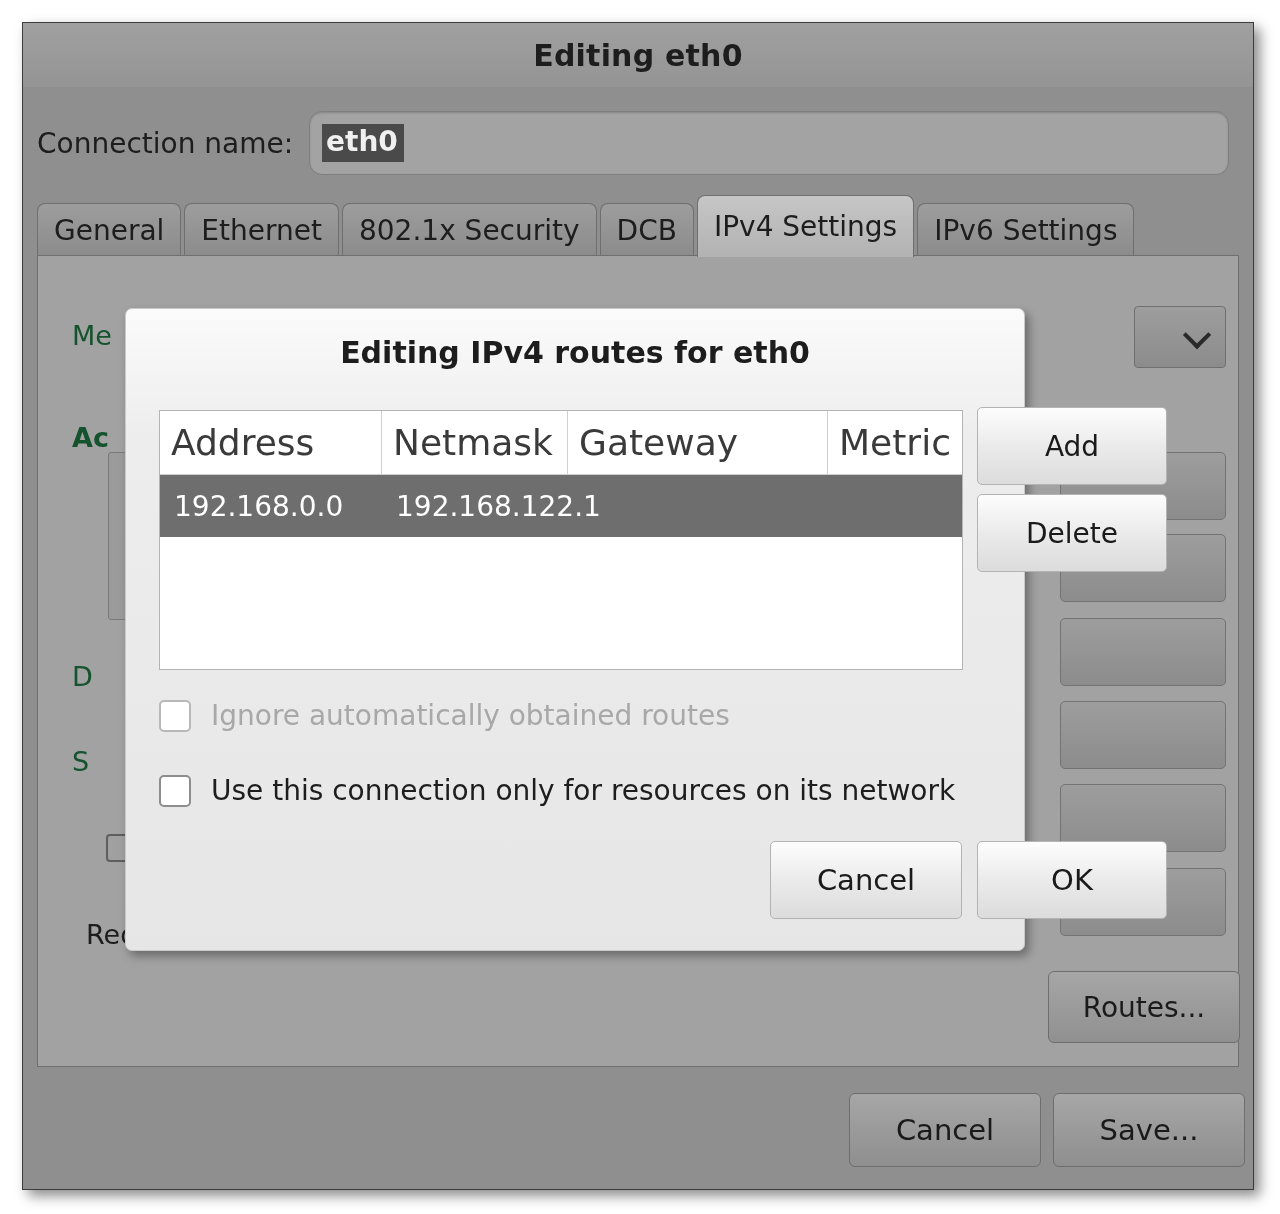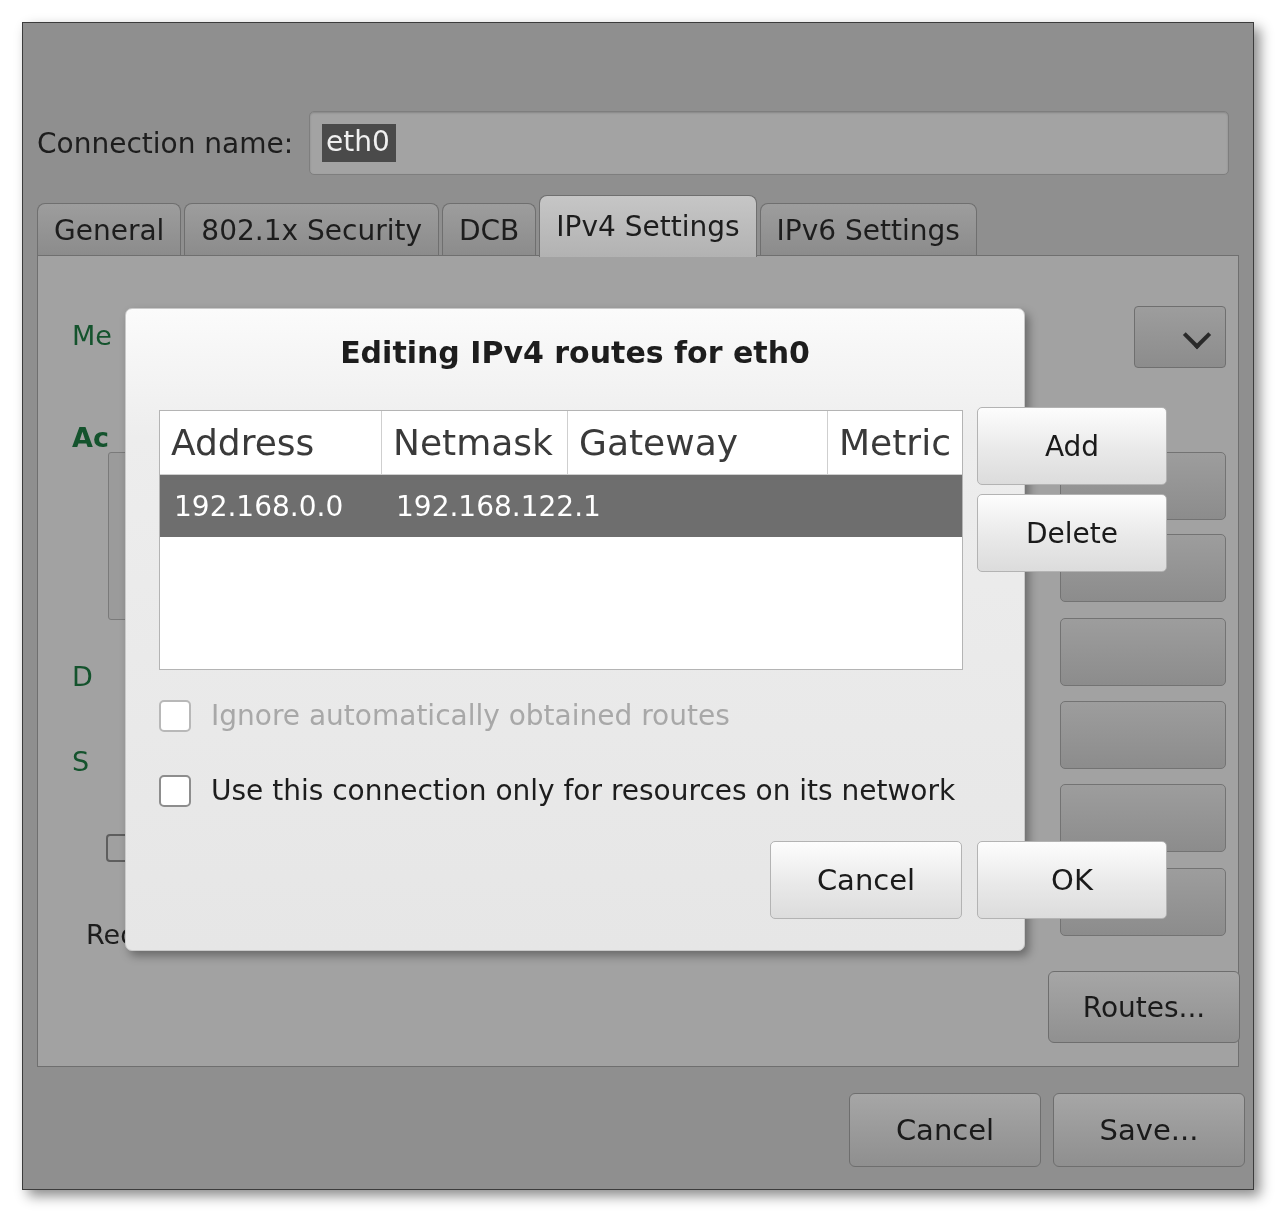--- a/index.html
+++ b/index.html
@@ -42,24 +42,25 @@
     margin-left: 14px;
     font-size: 28px; color: #1d1d1d;
     width: 272px;
   }
   #conn-entry {
     position: relative;
     flex: 1; margin-right: 24px;
     height: 64px;
     background: #a3a3a3;
     border: 1px solid #7e7e7e;
-    border-radius: 5px;
+    border-radius: 13px;
     display: flex; align-items: center;
     padding-left: 12px;
     box-shadow: inset 0 1px 2px rgba(0,0,0,0.18);
+    font-weight: bold;
   }
   #conn-entry .selected-text {
     background: #4a4a4a;
     color: #f0f0f0;
     font-size: 28px;
     padding: 4px 6px 6px 4px;
     line-height: 1;
   }
 
   
@@ -272,31 +273,37 @@
     border-radius: 5px;
   }
   #btn-dlg-cancel { left: 644px; width: 192px; }
   #btn-dlg-ok     { left: 851px; width: 190px; }
 </style>
 </head>
 <body>
 
 <div id="window">
 
+  <div id="titlebar">
+    <span class="title">Editing eth0</span>
+  </div>
 
   <div id="conn-row">
     <span id="conn-label">Connection name:</span>
     <div id="conn-entry" title="Connection name">
       <span class="selected-text">eth0</span>
     </div>
   </div>
 
   <div id="tabstrip">
     <div class="tab">
         <span>General</span>
+      </div>
+    <div class="tab">
+        <span>Ethernet</span>
       </div>
     <div class="tab">
         <span>802.1x Security</span>
       </div>
     <div class="tab">
         <span>DCB</span>
       </div>
     <div class="tab active">
         <span>IPv4 Settings</span>
       </div>

